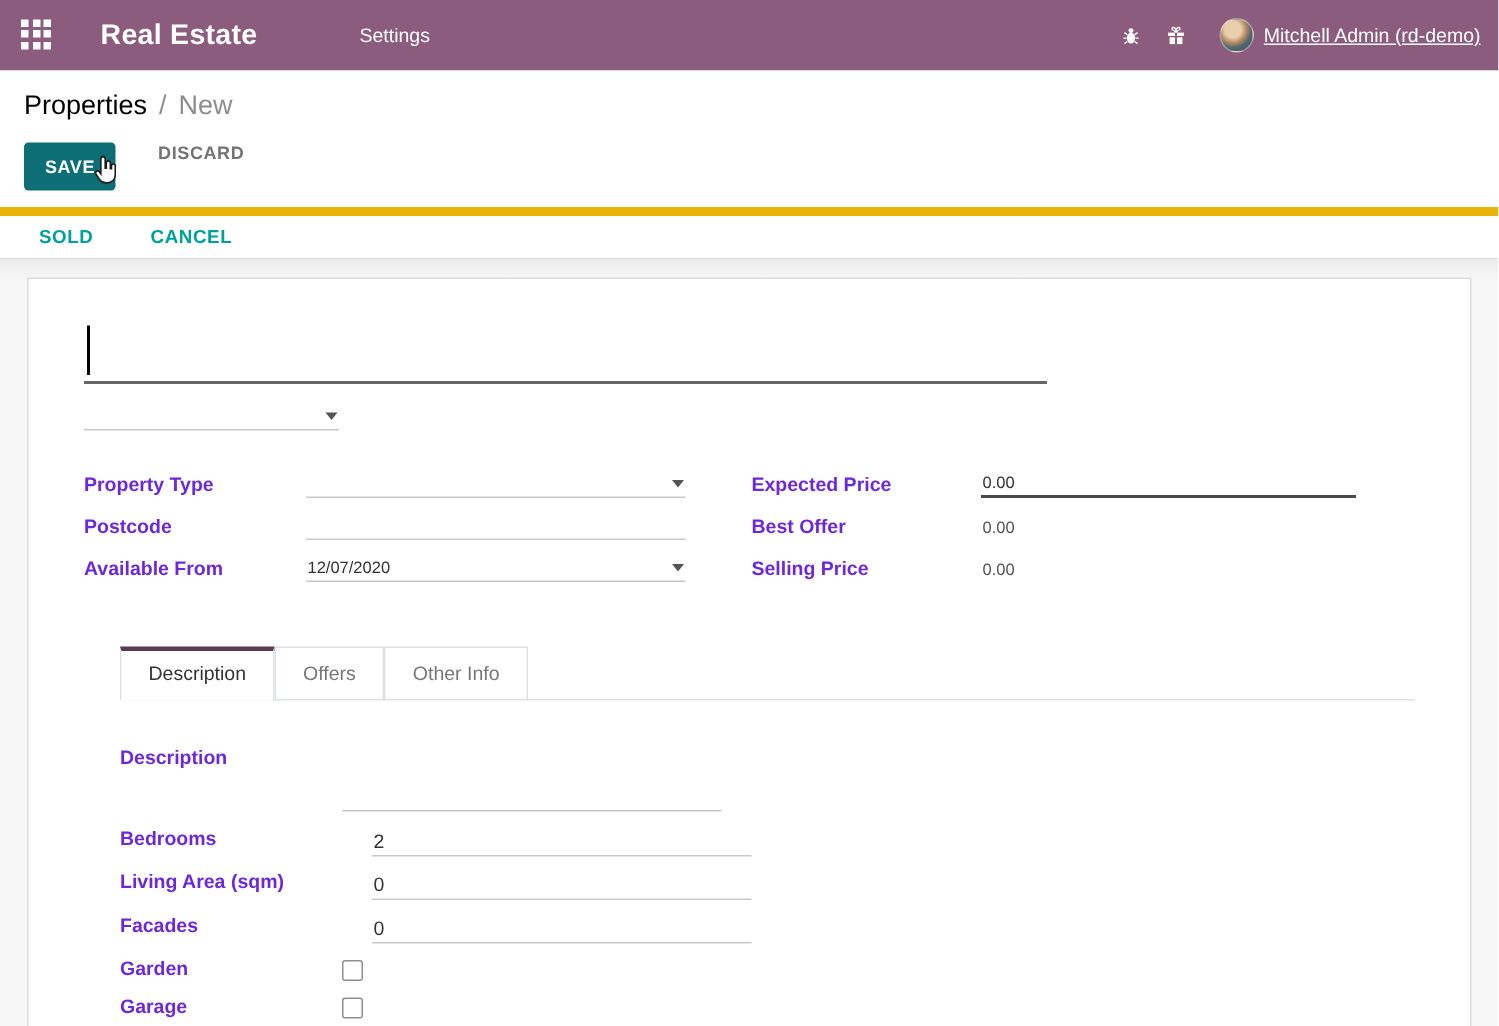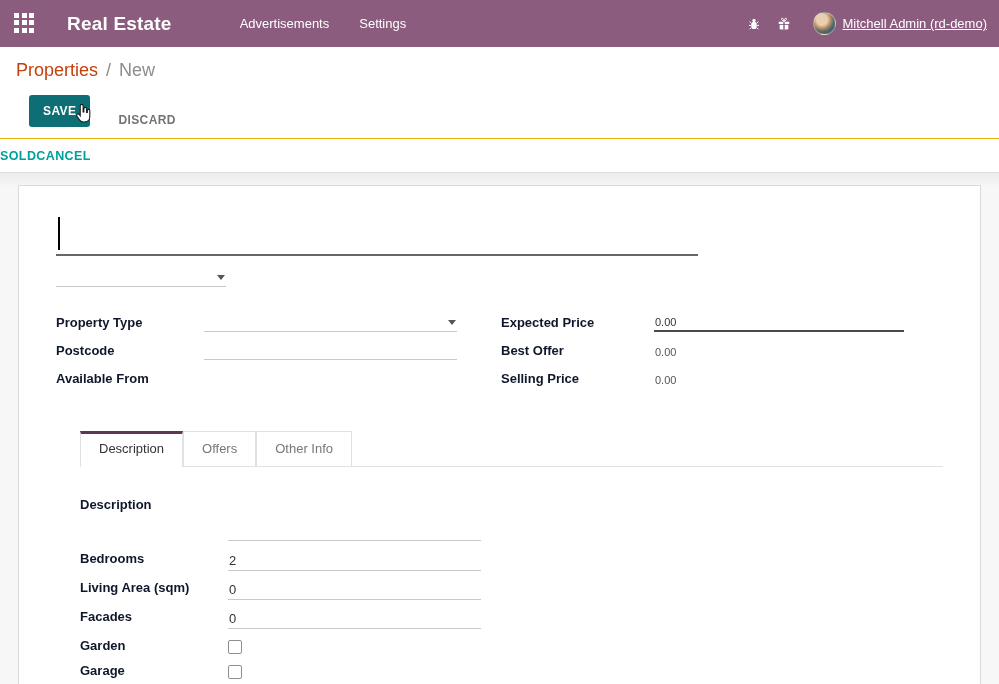--- a/index.html
+++ b/index.html
@@ -20,34 +20,34 @@
   .nav-right { margin-left:auto; display:flex; align-items:center; }
   .nav-ico { width:30px; height:30px; display:flex; align-items:center; justify-content:center; cursor:pointer; }
   .avatar { width:23px; height:23px; border-radius:50%; margin-left:14px; margin-right:7px;
     background:radial-gradient(circle at 38% 32%, #e8cfae 0 28%, #b98d62 45%, #53686f 62%, #3c4a52 100%);
     border:1px solid rgba(255,255,255,.4); }
   .user-name { font-size:13px;text-decoration:underline; }
 
   
   .cp { background:#fff; padding:13px 16px 11px 16px; }
   .breadcrumb { font-size:18px; display:flex; gap:8px; align-items:baseline; }
-  .bc-parent { color:#c2410c; cursor:pointer; }
+  .bc-parent { color:#000000; cursor:pointer; }
   .bc-sep, .bc-current { color:#8d8d8d; }
-  .cp-buttons { margin-top:14px; display:flex; align-items:flex-end; position:relative;margin-left:13px; }
+  .cp-buttons { margin-top:14px; display:flex; align-items:flex-start; position:relative; }
   .btn-save { background:#0D6F75; color:#fff; border:none; font-weight:bold;
     font-size:12px; letter-spacing:.4px; padding:9px 14px; border-radius:3px; cursor:pointer;
     font-family:"Liberation Sans", sans-serif; }
   .btn-discard { background:none; border:none; color:#737373; font-weight:bold;
     font-size:12px; letter-spacing:.4px; margin-left:28px; cursor:pointer;
     font-family:"Liberation Sans", sans-serif; }
   .hand-cursor { position:absolute; left:43px; top:7px; pointer-events:none; }
 
   
-  .statusbar { height:35px; background:#fff; border-top:1px solid #eab308;
-    border-bottom:1px solid #dcdcdc; display:flex; align-items:center; flex-shrink:0; }
+  .statusbar { height:35px; background:#fff; border-top:6px solid #eab308;
+    border-bottom:1px solid #dcdcdc; display:flex; align-items:center; padding-left:26px; gap:38px; flex-shrink:0; }
   .sb-btn { background:none; border:none; color:#00A09D; font-weight:bold; font-size:12.5px;
     letter-spacing:.4px; cursor:pointer; font-family:"Liberation Sans", sans-serif; }
 
   
   .content { flex:1; background:linear-gradient(#ececec, #f7f7f7 14px); overflow:hidden; }
   .sheet { width:963px; margin:12px auto 0 auto; background:#fff;
     border:1px solid #d8dbde; min-height:500px; padding:24px 37px 40px 37px; }
 
   .title-field { width:642px; height:46px; border-bottom:2px solid #666;
     position:relative; cursor:text; }
@@ -57,40 +57,40 @@
 
   .tags-field { width:170px; height:21px; margin-top:10px; border-bottom:1px solid #c9c9c9;
     position:relative; cursor:pointer; }
   .dd-caret { width:0; height:0; border-left:4px solid transparent; border-right:4px solid transparent;
     border-top:5px solid #555; position:absolute; right:1px; bottom:6px; }
 
   .field-grid { display:flex; margin-top:26px; }
   .col-left { width:401px; }
   .col-right { width:404px; margin-left:44px; }
   .frow { display:flex; align-items:flex-end; margin-bottom:9px; height:19px; }
-  .flabel { width:148px; font-size:13px; font-weight:bold; color:#0f172a; padding-bottom:2px; }
+  .flabel { width:148px; font-size:13px; font-weight:bold; color:#6d28d9; padding-bottom:2px; }
   .fctl { flex:1; position:relative; font-size:11px; color:#333; padding:0 0 2px 1px; }
   .u1 { border-bottom:1px solid #c9c9c9; }
   .u2 { border-bottom:2px solid #4a4a4a; }
   .ro { color:#555; }
 
   
   .notebook { margin-top:34px;margin-left:24px; }
   .tabs { display:flex; border-bottom:1px solid #dee2e6; }
   .tab { font-size:13px; padding:9px 18px 10px 18px; color:#777; background:#fff;
     border:1px solid #dee2e6; border-bottom:none; cursor:pointer; margin-bottom:0; }
   .tab.active { color:#333; border-top:3px solid #5A3A50; padding-top:7px; position:relative; }
   .tab.active::after { content:""; position:absolute; left:0; right:0; bottom:-1px; height:1px; background:#fff; }
 
   .tabpane { padding-top:30px; }
   .trow { display:flex; align-items:flex-end; margin-bottom:9px; }
   .trow .tctl { width:253px; font-size:13px; color:#333; padding:0 0 2px 1px; }
   .trow .flabel { align-self:flex-start; }
   .desc-ctl { width:253px; height:44px; border-bottom:1px solid #c9c9c9; cursor:text; }
-  .num-row { height:20px; }
+  .num-row { height:20px;gap:20px; }
   .chk-row { height:17px; margin-bottom:8px; align-items:center; }
   .checkbox { width:14px; height:14px; border:1px solid #8f8f8f; border-radius:2px; background:#fff; cursor:pointer; }
 </style>
 </head>
 <body>
 
 <div class="page">
 
   <div class="navbar">
     <div class="apps-icon">
@@ -99,21 +99,20 @@
         <span></span>
         <span></span>
         <span></span>
         <span></span>
         <span></span>
         <span></span>
         <span></span>
     </div>
     <div class="brand">Real Estate</div>
     <div class="nav-menus">
-      <div class="nav-menu">Advertisements</div>
       <div class="nav-menu">Settings</div>
     </div>
     <div class="nav-right">
       <div class="nav-ico">
         <svg viewBox="0 0 16 16" width="14" height="14">
           <ellipse cx="8" cy="9.6" rx="3.2" ry="4.2" fill="#fff"></ellipse>
           <circle cx="8" cy="3.9" r="1.9" fill="#fff"></circle>
           <path d="M2.2 9.6h2.4M11.4 9.6h2.4M3 5.4l2.1 1.6M13 5.4l-2.1 1.6M3 13.8l2.1-1.6M13 13.8l-2.1-1.6" stroke="#fff" stroke-width="1.1" fill="none"></path>
         </svg>
       </div>
@@ -175,20 +174,24 @@
             </div>
           </div>
           <div class="frow">
             <div class="flabel">Postcode</div>
             <div class="fctl u1">
               <span></span>
             </div>
           </div>
           <div class="frow">
             <div class="flabel">Available From</div>
+            <div class="fctl u1">
+              <span>12/07/2020</span>
+              <div class="dd-caret"></div>
+            </div>
           </div>
         </div>
 
         <div class="col-right">
           <div class="frow">
             <div class="flabel" style="width:153px">Expected Price</div>
             <div class="fctl u2" style="max-width:250px">
               <span>0.00</span>
             </div>
           </div>

